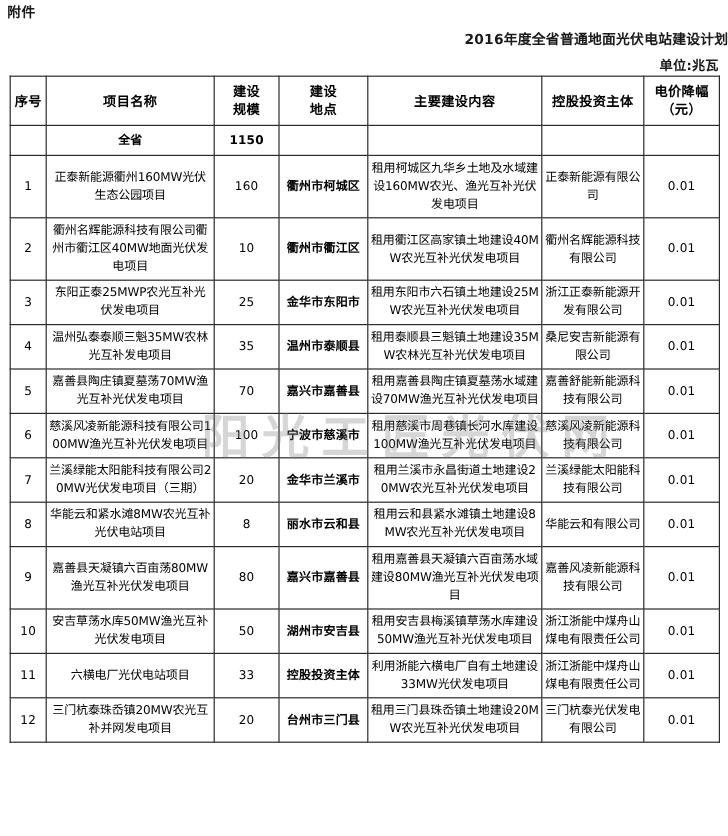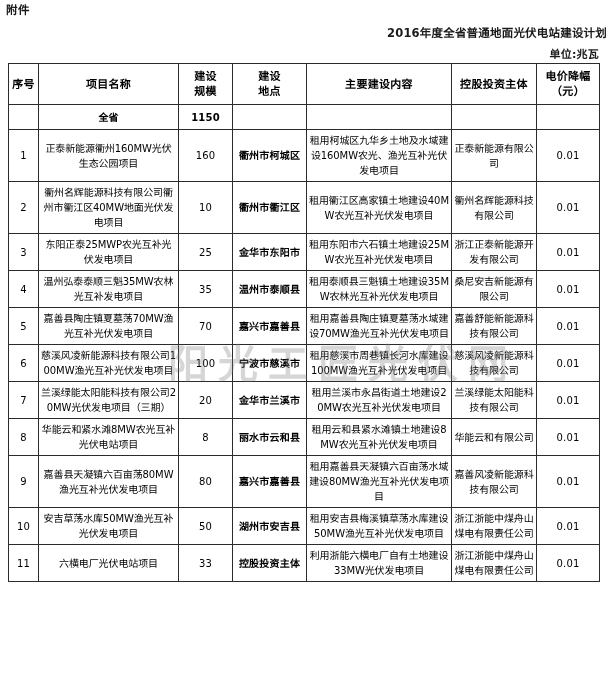--- a/index.html
+++ b/index.html
@@ -288,19 +288,28 @@
           </tr>
           <tr class="data-row">
             <td class="seq">11</td>
             <td class="name">六横电厂光伏电站项目</td>
             <td class="scale">33</td>
             <td class="place">控股投资主体</td>
             <td class="content">利用浙能六横电厂自有土地建设33MW光伏发电项目</td>
             <td class="invest">浙江浙能中煤舟山煤电有限责任公司</td>
             <td class="price">0.01</td>
           </tr>
+          <tr class="data-row">
+            <td class="seq">12</td>
+            <td class="name">三门杭泰珠岙镇20MW农光互补并网发电项目</td>
+            <td class="scale">20</td>
+            <td class="place">台州市三门县</td>
+            <td class="content">租用三门县珠岙镇土地建设20MW农光互补光伏发电项目</td>
+            <td class="invest">三门杭泰光伏发电有限公司</td>
+            <td class="price">0.01</td>
+          </tr>
         </tbody>
     </table>
   </div>
 
   <div class="watermark">阳光工匠光伏网</div>
 
 </div>
 
 </body></html>

